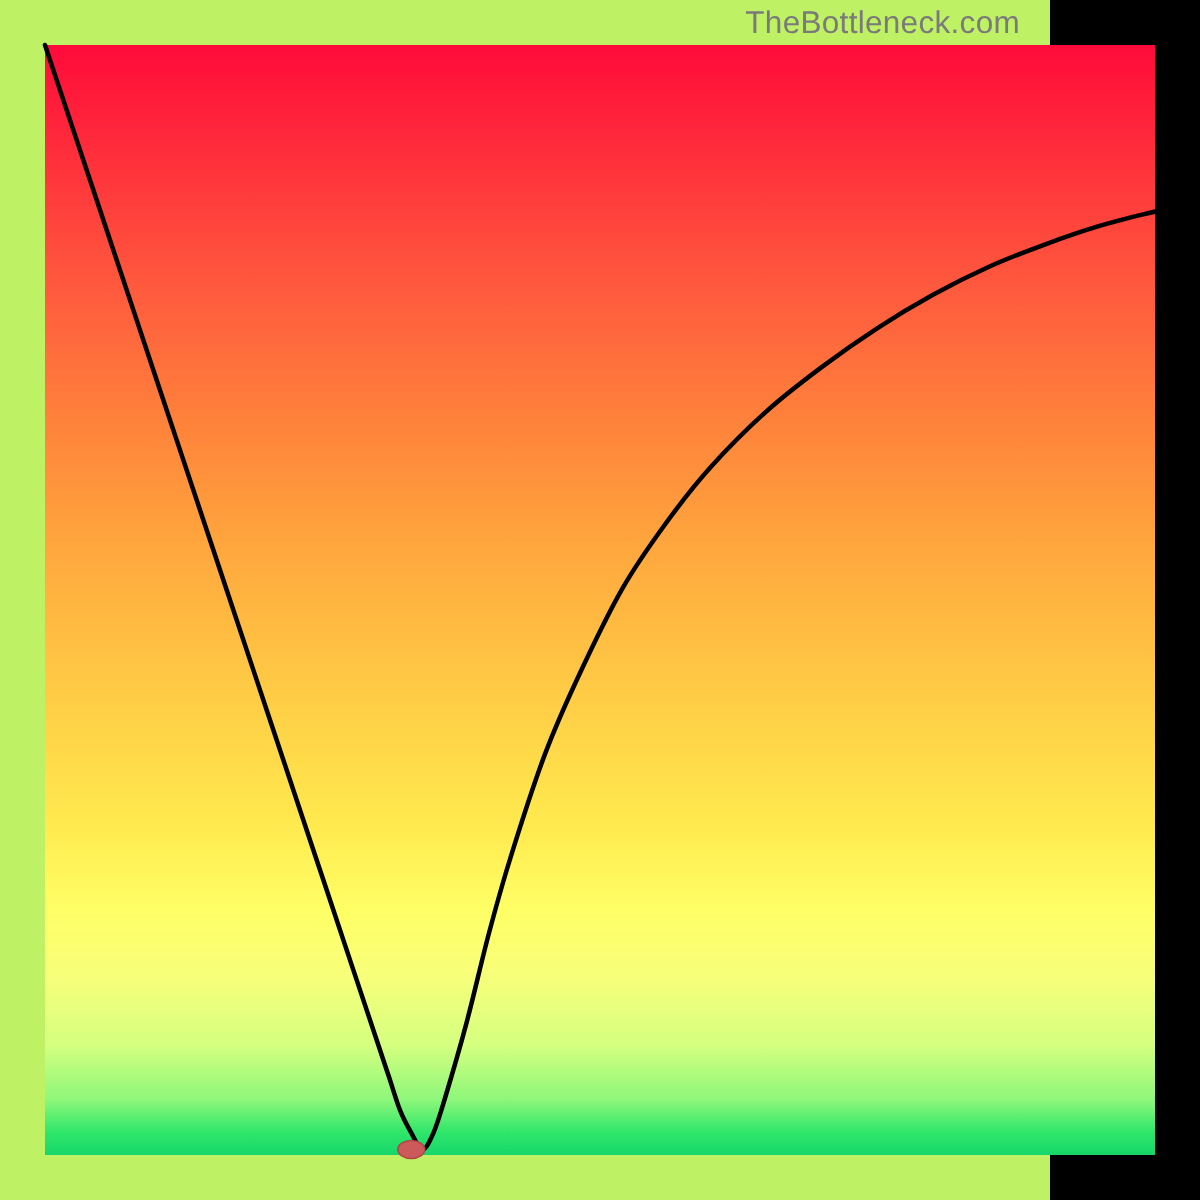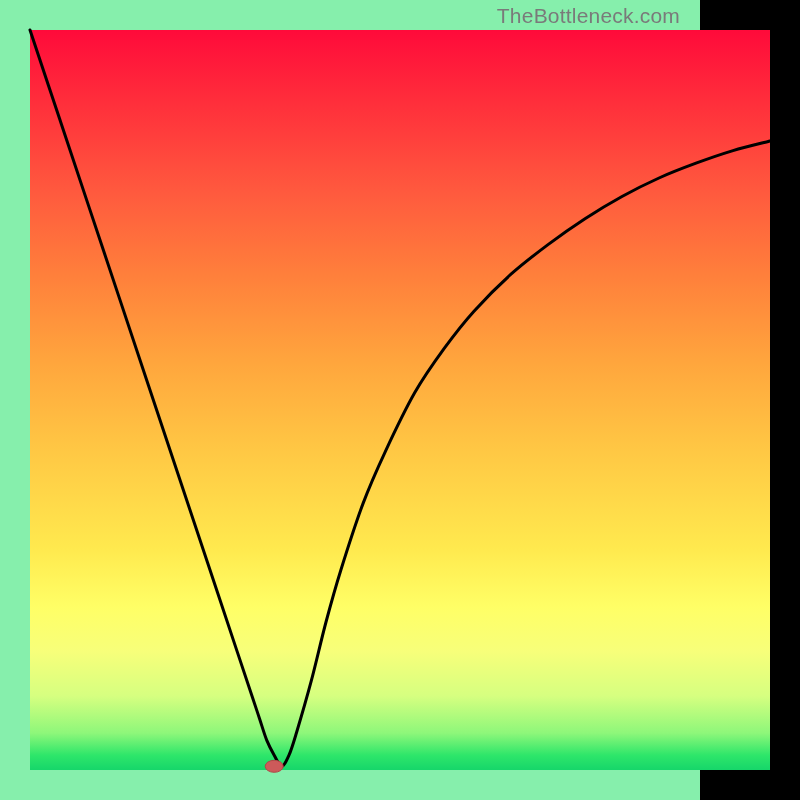--- a/index.html
+++ b/index.html
@@ -8,21 +8,21 @@
     width: 800px;
     height: 800px;
     overflow: hidden;
     background: #000;
     font-family: Arial, Helvetica, sans-serif;
   }
   .frame {
     position: relative;
     width: 700px;
     height: 800px;
-    background: #86efac;
+    background: #bef264;
   }
   .plot-area {
     position: absolute;
     left: 30px;
     top: 30px;
     width: 740px;
     height: 740px;
     background: linear-gradient(
       to bottom,
       #ff0a3a 0%,

